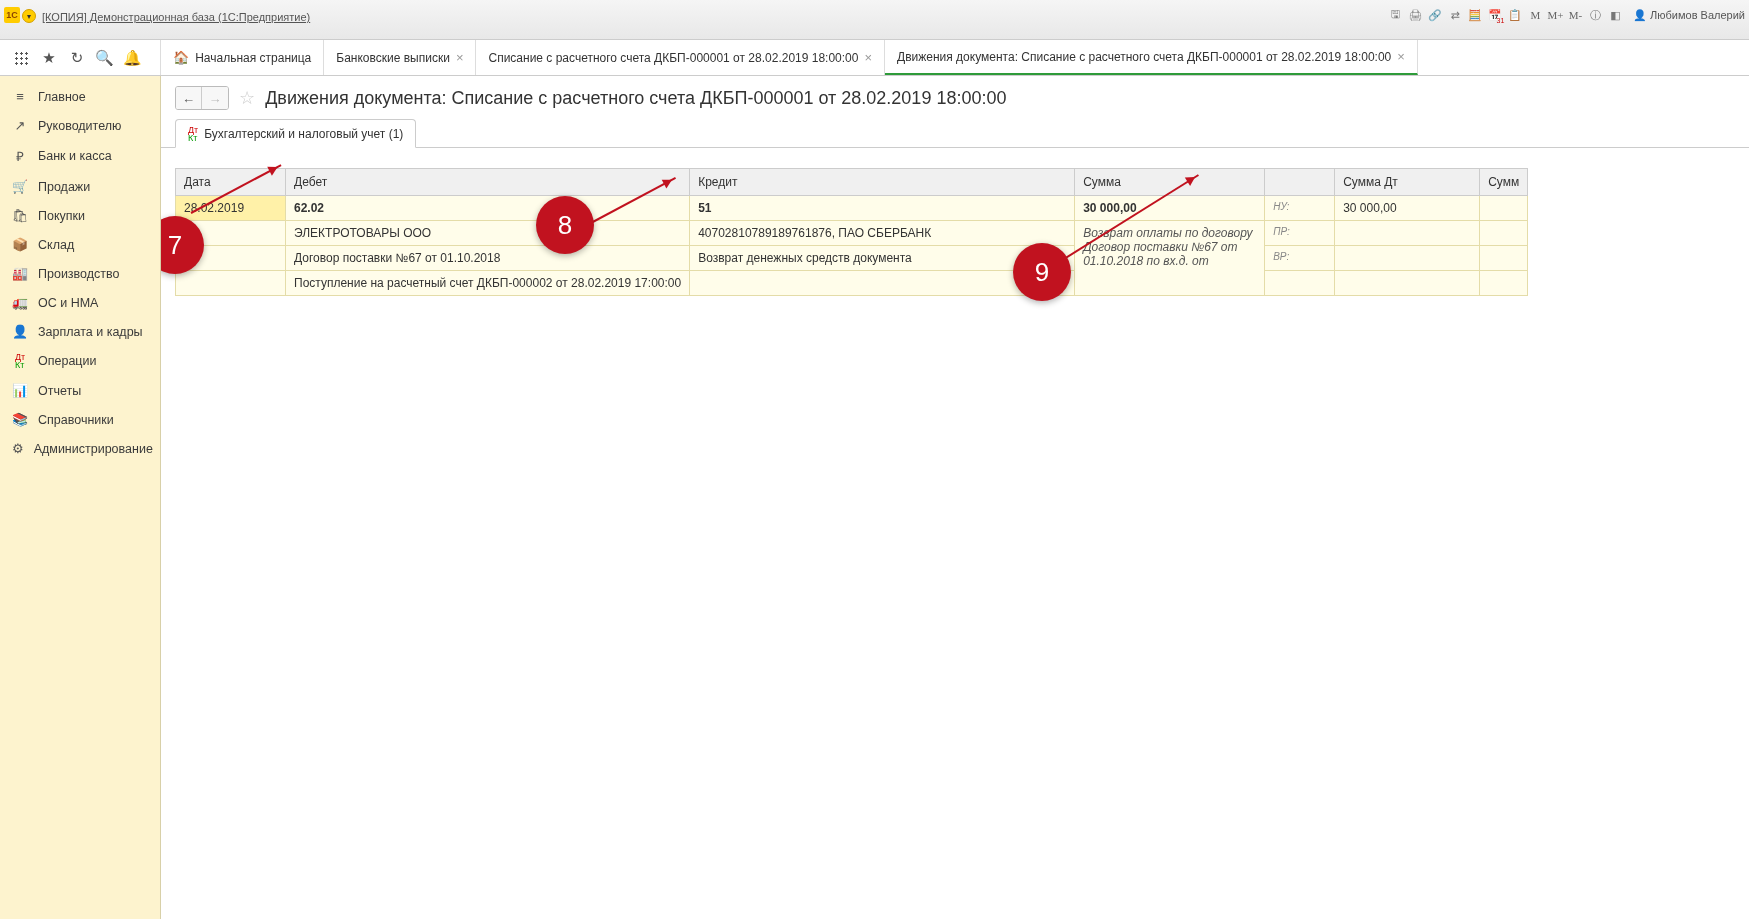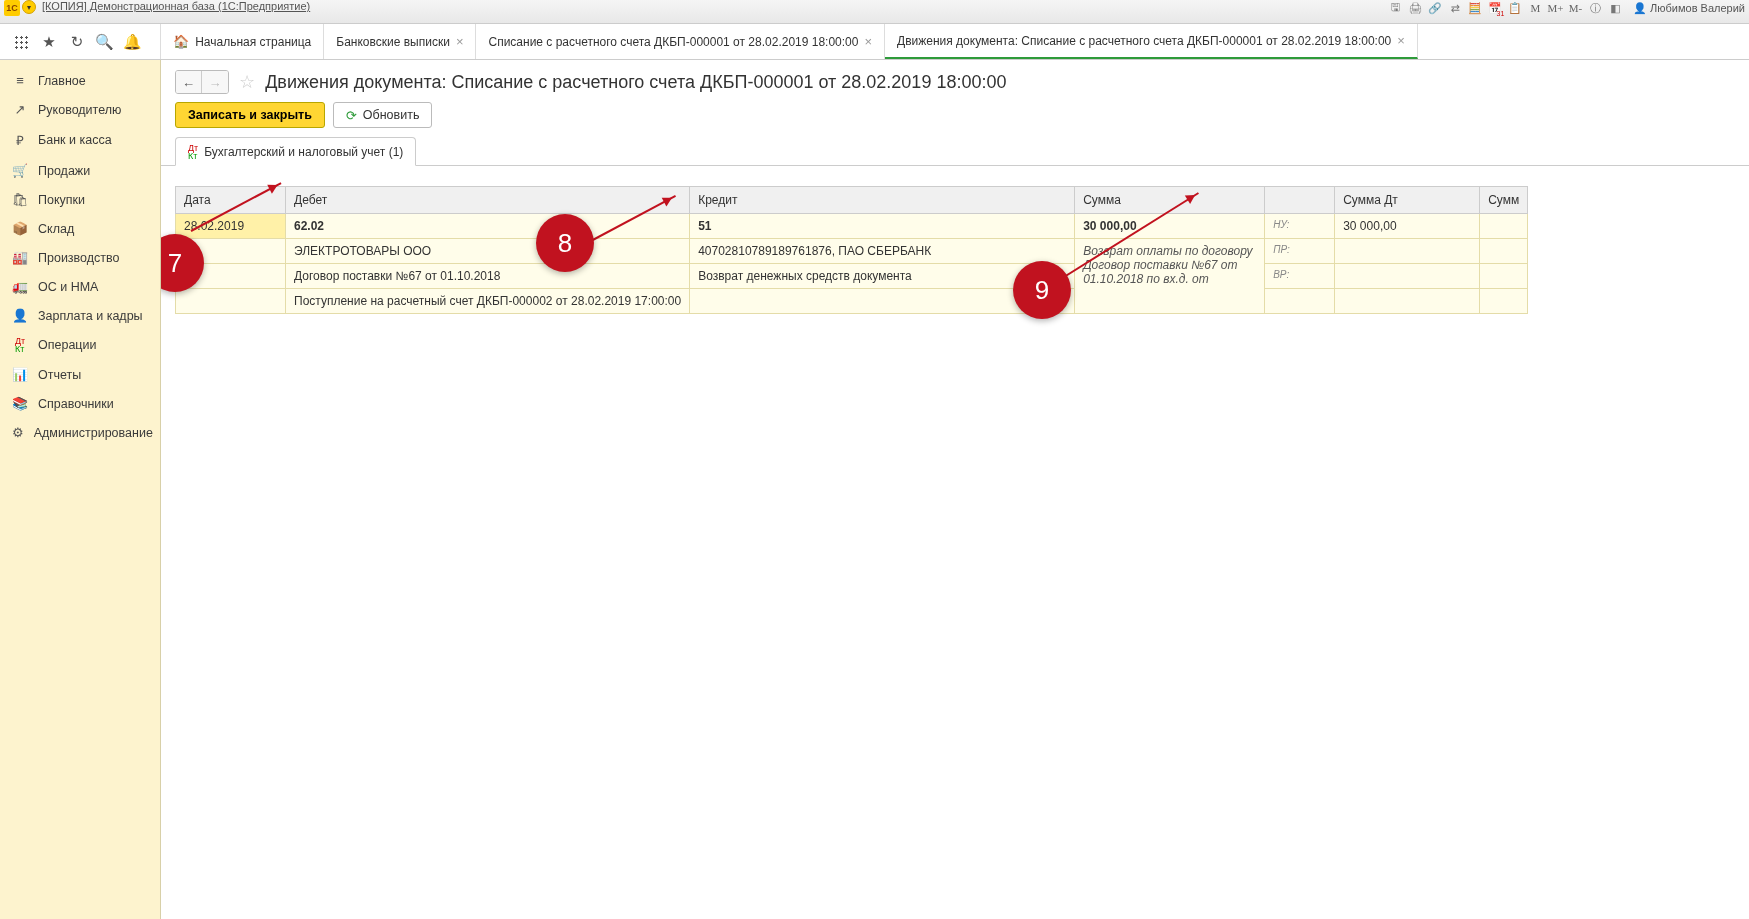--- a/index.html
+++ b/index.html
@@ -1,19 +1,19 @@
 <!DOCTYPE html>
 <html><head>
 <meta charset="utf-8">
 <style>
   * { box-sizing: border-box; margin: 0; padding: 0; }
   body { font-family: Arial, sans-serif; font-size: 12px; color: #333; background: #fff; overflow: hidden; }
   
   
-  .titlebar { height: 24px; background: linear-gradient(#f5f5f5,#e8e8e8); display: flex; align-items: flex-start; padding: 0 4px; border-bottom: 1px solid #ccc; font-size: 11px; }
+  .titlebar { height: 40px; background: linear-gradient(#f5f5f5,#e8e8e8); display: flex; align-items: flex-end; padding: 16px 4px; border-bottom: 1px solid #ccc; font-size: 11px; }
   .titlebar .app-ico { width: 16px; height: 16px; background: #ffcc00; border-radius: 2px; display: inline-flex; align-items: center; justify-content: center; font-size: 9px; font-weight: bold; color: #8b4500; margin-right: 2px;}
   .titlebar .dd { width:14px;height:14px;background:#ffcc00;border-radius:50%;border:1px solid #d4a000;display:inline-flex;align-items:center;justify-content:center;font-size:8px;margin-right:6px;cursor:pointer;}
   .titlebar .title-text { color:#555;text-decoration:underline; }
   .titlebar .right-icons { margin-left: auto; display:flex; gap:4px; align-items:center; }
   .titlebar .ticon { width:16px;height:16px;display:inline-flex;align-items:center;justify-content:center;color:#777;font-size:11px;cursor:pointer;}
   .titlebar .user { display:flex;align-items:center;gap:3px;color:#555;font-size:11px;margin-left:6px;}
   .titlebar .mtxt{font-family:serif;color:#666;font-size:11px;}
 
   
   .toolbar { height: 36px; background:#fff; border-bottom:1px solid #ccc; display:flex; align-items:stretch; }
@@ -189,27 +189,20 @@
 
   <div class="main">
     <div class="page-head">
       <div class="nav-arrows">
         <button>←</button>
         <button>→</button>
       </div>
       <span class="star">☆</span>
       <div class="page-title">Движения документа: Списание с расчетного счета ДКБП-000001 от 28.02.2019 18:00:00</div>
     </div>
-    <div class="cmdbar">
-      <button class="btn">Записать и закрыть</button>
-      <button class="btn secondary">
-          <span class="refresh-ico">⟳</span>
-          <span>Обновить</span>
-        </button>
-    </div>
     <div class="tabstrip">
       <div class="doc-tab">
         <span class="dtkt"><span class="d">Дт</span><br><span class="k">Кт</span></span>
         <span>Бухгалтерский и налоговый учет (1)</span>
       </div>
     </div>
 
     <div class="grid-wrap">
 
       <div class="arrow" style="left:30px;top:64px;width:102px;transform:rotate(-28deg);"></div>

